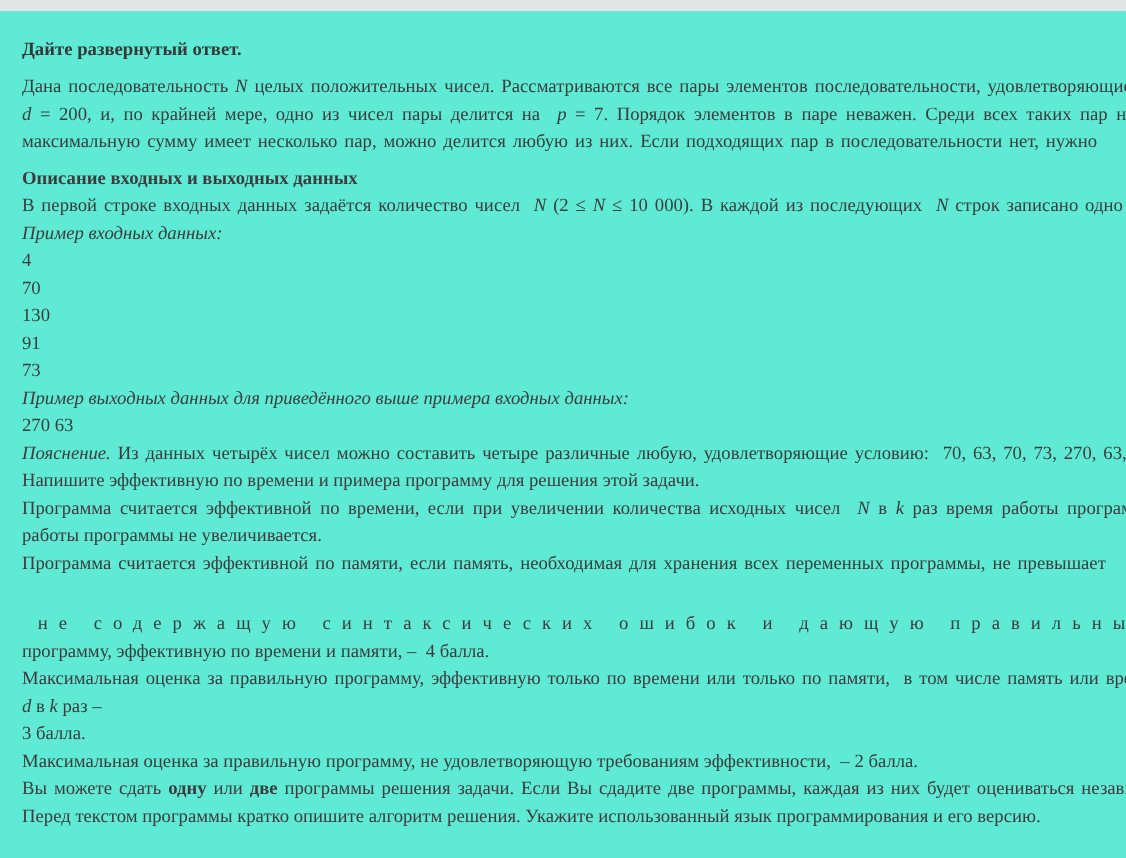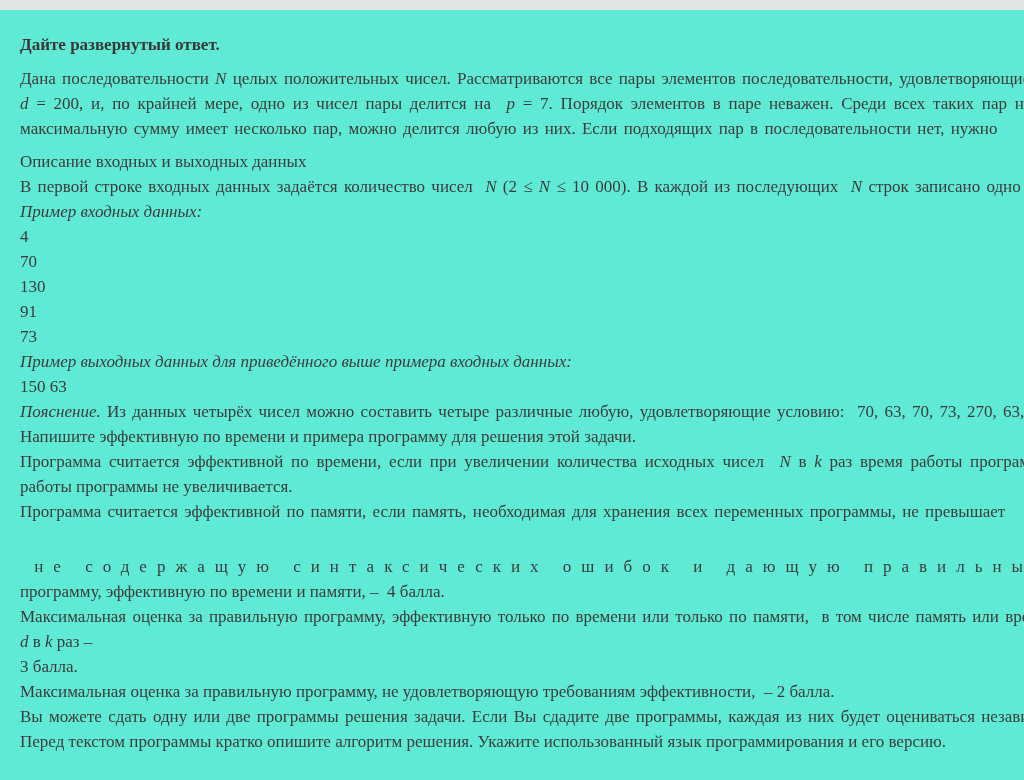--- a/index.html
+++ b/index.html
@@ -2,51 +2,51 @@
 <html><head>
 <meta charset="utf-8">
 <style>
   html,body{margin:0;padding:0}
   body{width:1024px;height:780px;background:#ffffff;font-family:"Liberation Serif","DejaVu Serif",serif}
   .page{position:relative;width:1024px;height:780px;overflow:hidden;background:#5eead4}
   .topbar{width:100%;height:10px;background:#e2e5e5}
   .doc{padding:22px 0 0 20px;width:1400px;color:#3c3c3c;font-size:17px;line-height:25px}
   .line{height:25px;white-space:pre}
   .line .i{font-style:italic}
-  .line .b{font-weight:normal}
+  .line .b{font-weight:bold}
   .heading{font-weight:bold;color:#383838}
   .j1{word-spacing:2px}
   .j2{word-spacing:3.5px}
   .spaced{letter-spacing:10px}
   
   .doc > div:nth-child(2){margin-top:9px}
   .doc > div:nth-child(5){margin-top:8px}
   .doc > div:nth-child(20){margin-top:30px}
 </style>
 </head>
 <body>
 
 <div class="page">
   <div class="topbar"></div>
   <div class="doc">
     <div class="line heading">Дайте развернутый ответ.</div>
 
-  <div class="line j1"><span>Дана последовательности </span><span class="i">N</span><span> целых положительных чисел. Рассматриваются все пары элементов последовательности, удовлетворяющие</span></div>
+  <div class="line j1"><span>Дана последовательность </span><span class="i">N</span><span> целых положительных чисел. Рассматриваются все пары элементов последовательности, удовлетворяющие</span></div>
       <div class="line j2"><span class="i">d</span><span> = 200, и, по крайней мере, одно из чисел пары делится на  </span><span class="i">p</span><span> = 7. Порядок элементов в паре неважен. Среди всех таких пар нужно</span></div>
       <div class="line j1"><span>максимальную сумму имеет несколько пар, можно делится любую из них. Если подходящих пар в последовательности нет, нужно</span></div>
       <div class="line"><span class="b">Описание входных и выходных данных</span></div>
       <div class="line j1"><span>В первой строке входных данных задаётся количество чисел  </span><span class="i">N</span><span> (2 ≤ </span><span class="i">N</span><span> ≤ 10 000). В каждой из последующих  </span><span class="i">N</span><span> строк записано одно число</span></div>
       <div class="line"><span class="i">Пример входных данных:</span></div>
       <div class="line"><span>4</span></div>
       <div class="line"><span>70</span></div>
       <div class="line"><span>130</span></div>
       <div class="line"><span>91</span></div>
       <div class="line"><span>73</span></div>
       <div class="line"><span class="i">Пример выходных данных для приведённого выше примера входных данных:</span></div>
-      <div class="line"><span>150 63</span></div>
+      <div class="line"><span>270 63</span></div>
       <div class="line j1"><span class="i">Пояснение.</span><span> Из данных четырёх чисел можно составить четыре различные любую, удовлетворяющие условию:  70, 63, 70, 73, 270, 63,</span></div>
       <div class="line"><span>Напишите эффективную по времени и примера программу для решения этой задачи.</span></div>
       <div class="line j2"><span>Программа считается эффективной по времени, если при увеличении количества исходных чисел  </span><span class="i">N</span><span> в </span><span class="i">k</span><span> раз время работы программы</span></div>
       <div class="line"><span>работы программы не увеличивается.</span></div>
       <div class="line j1"><span>Программа считается эффективной по памяти, если память, необходимая для хранения всех переменных программы, не превышает</span></div>
       <div class="line spaced"><span> не содержащую синтаксических ошибок и дающую правильный ответ,</span></div>
       <div class="line"><span>программу, эффективную по времени и памяти, –  4 балла.</span></div>
       <div class="line j1"><span>Максимальная оценка за правильную программу, эффективную только по времени или только по памяти,  в том числе память или время</span></div>
       <div class="line"><span class="i">d</span><span> в </span><span class="i">k</span><span> раз –</span></div>
       <div class="line"><span>3 балла.</span></div>

